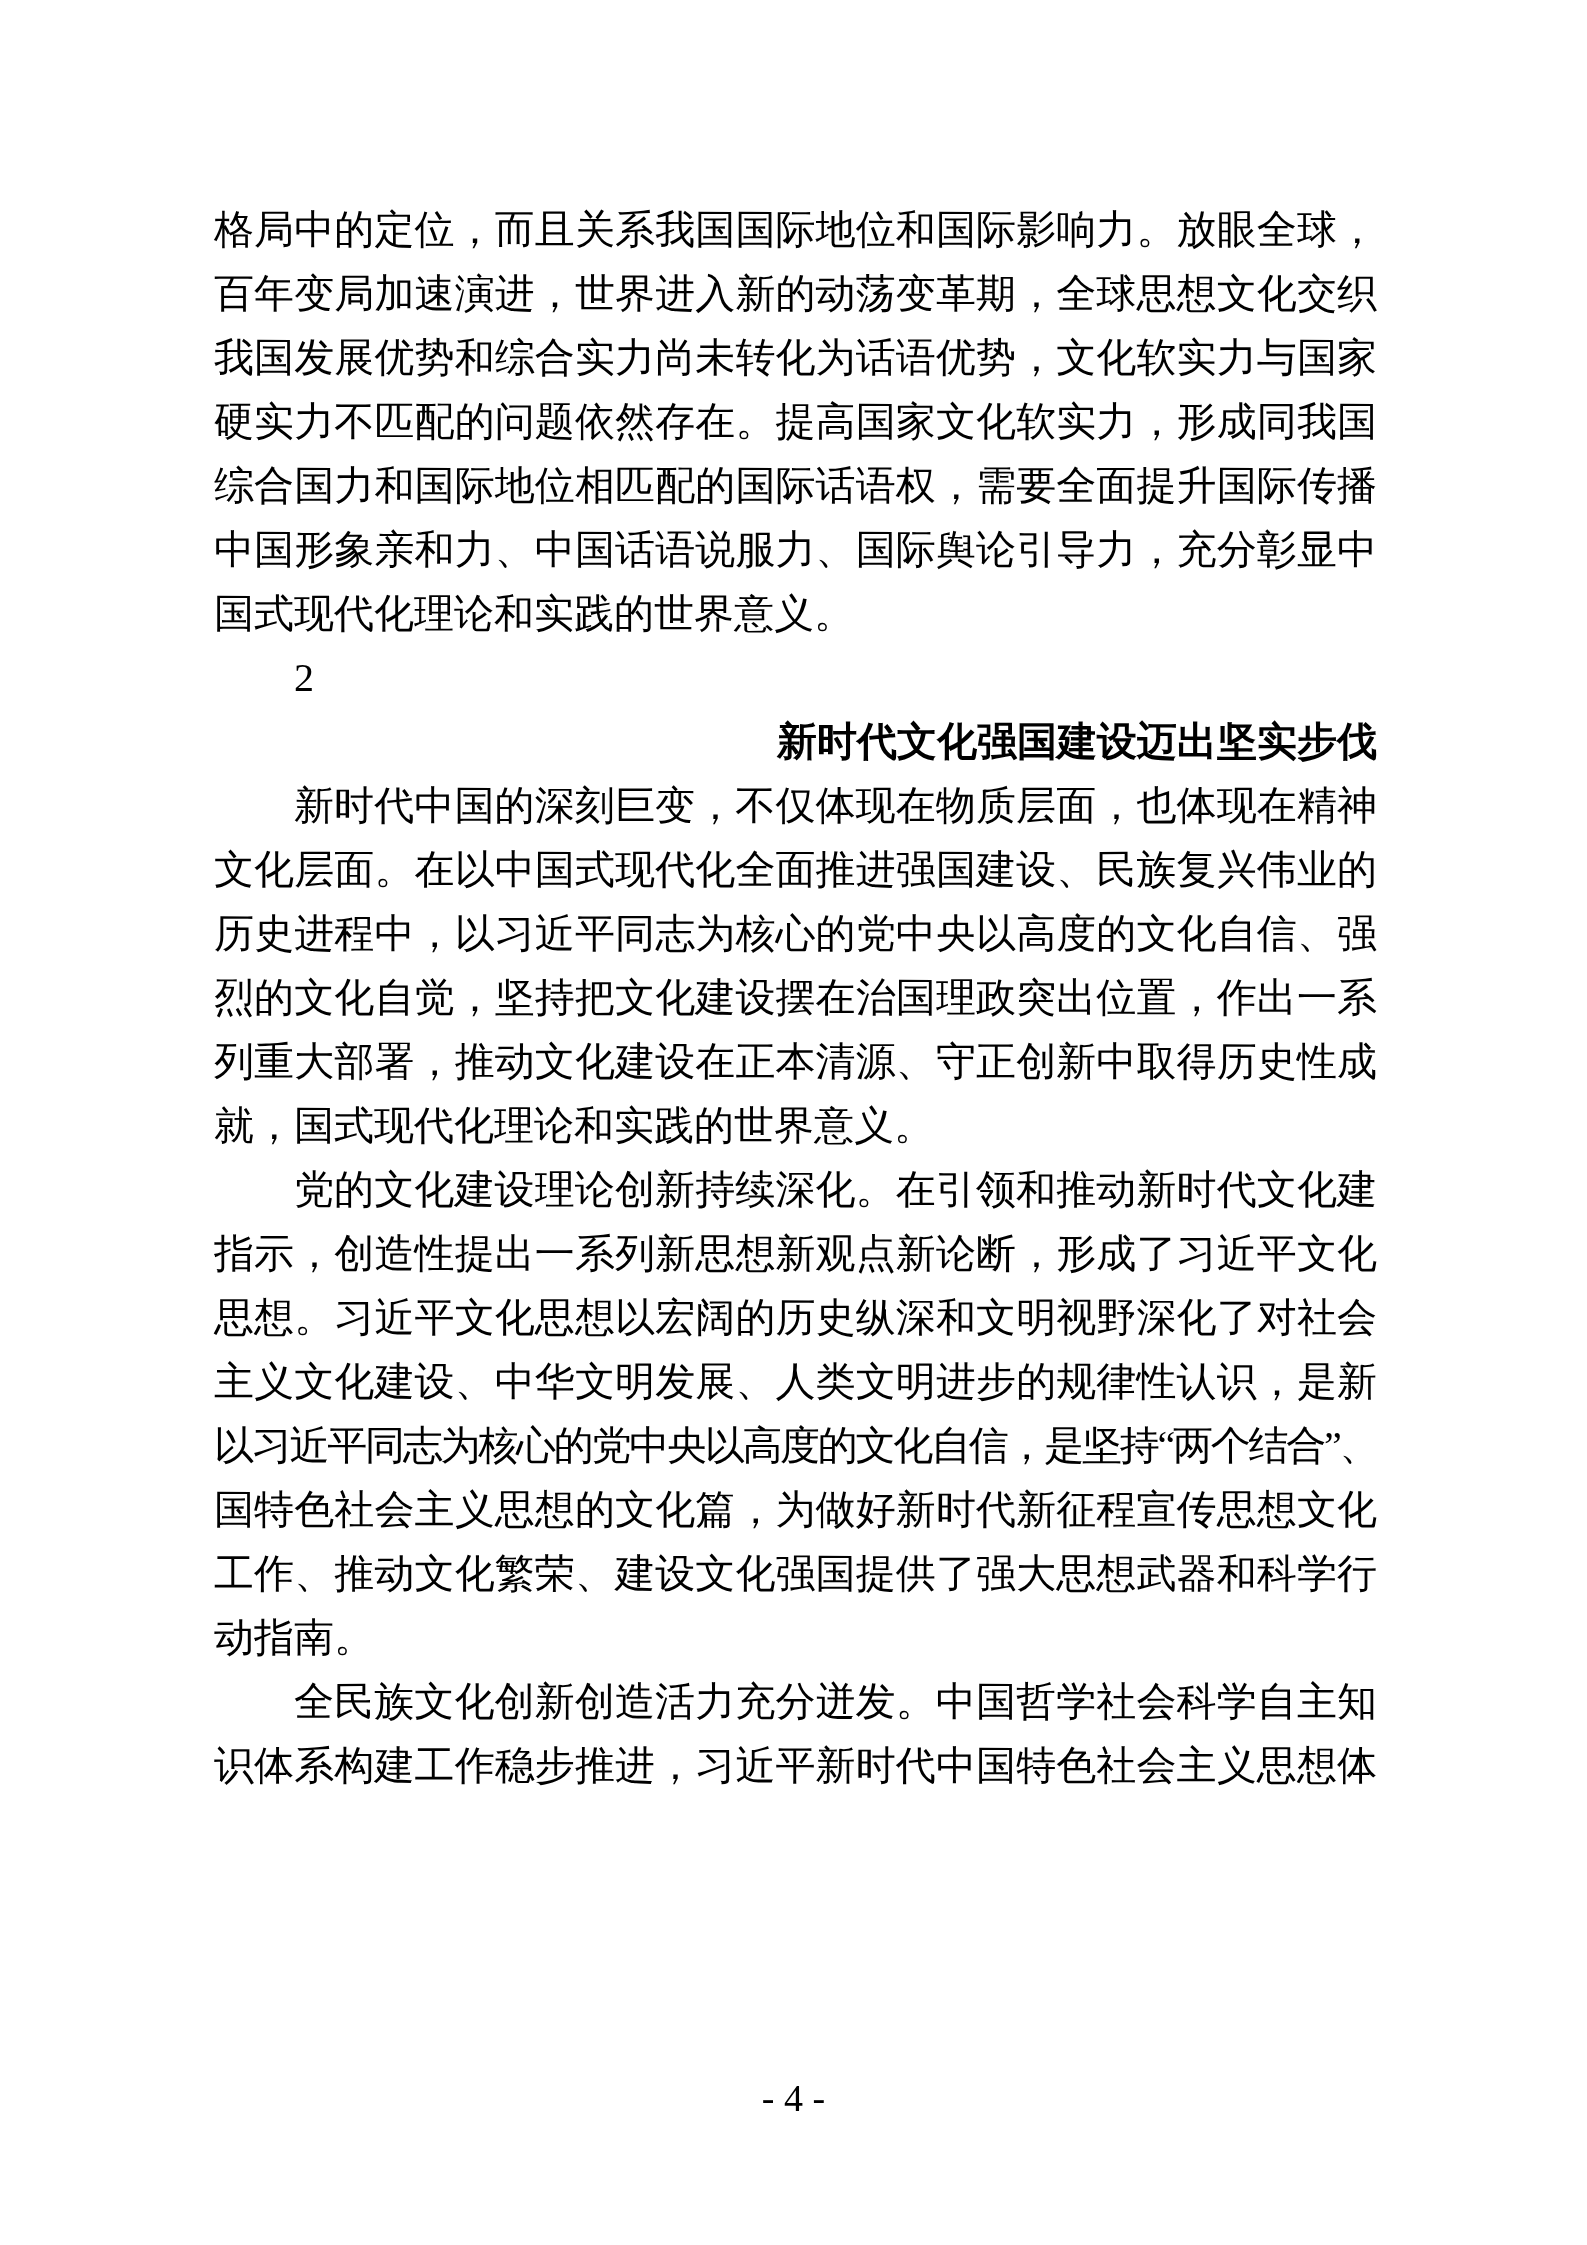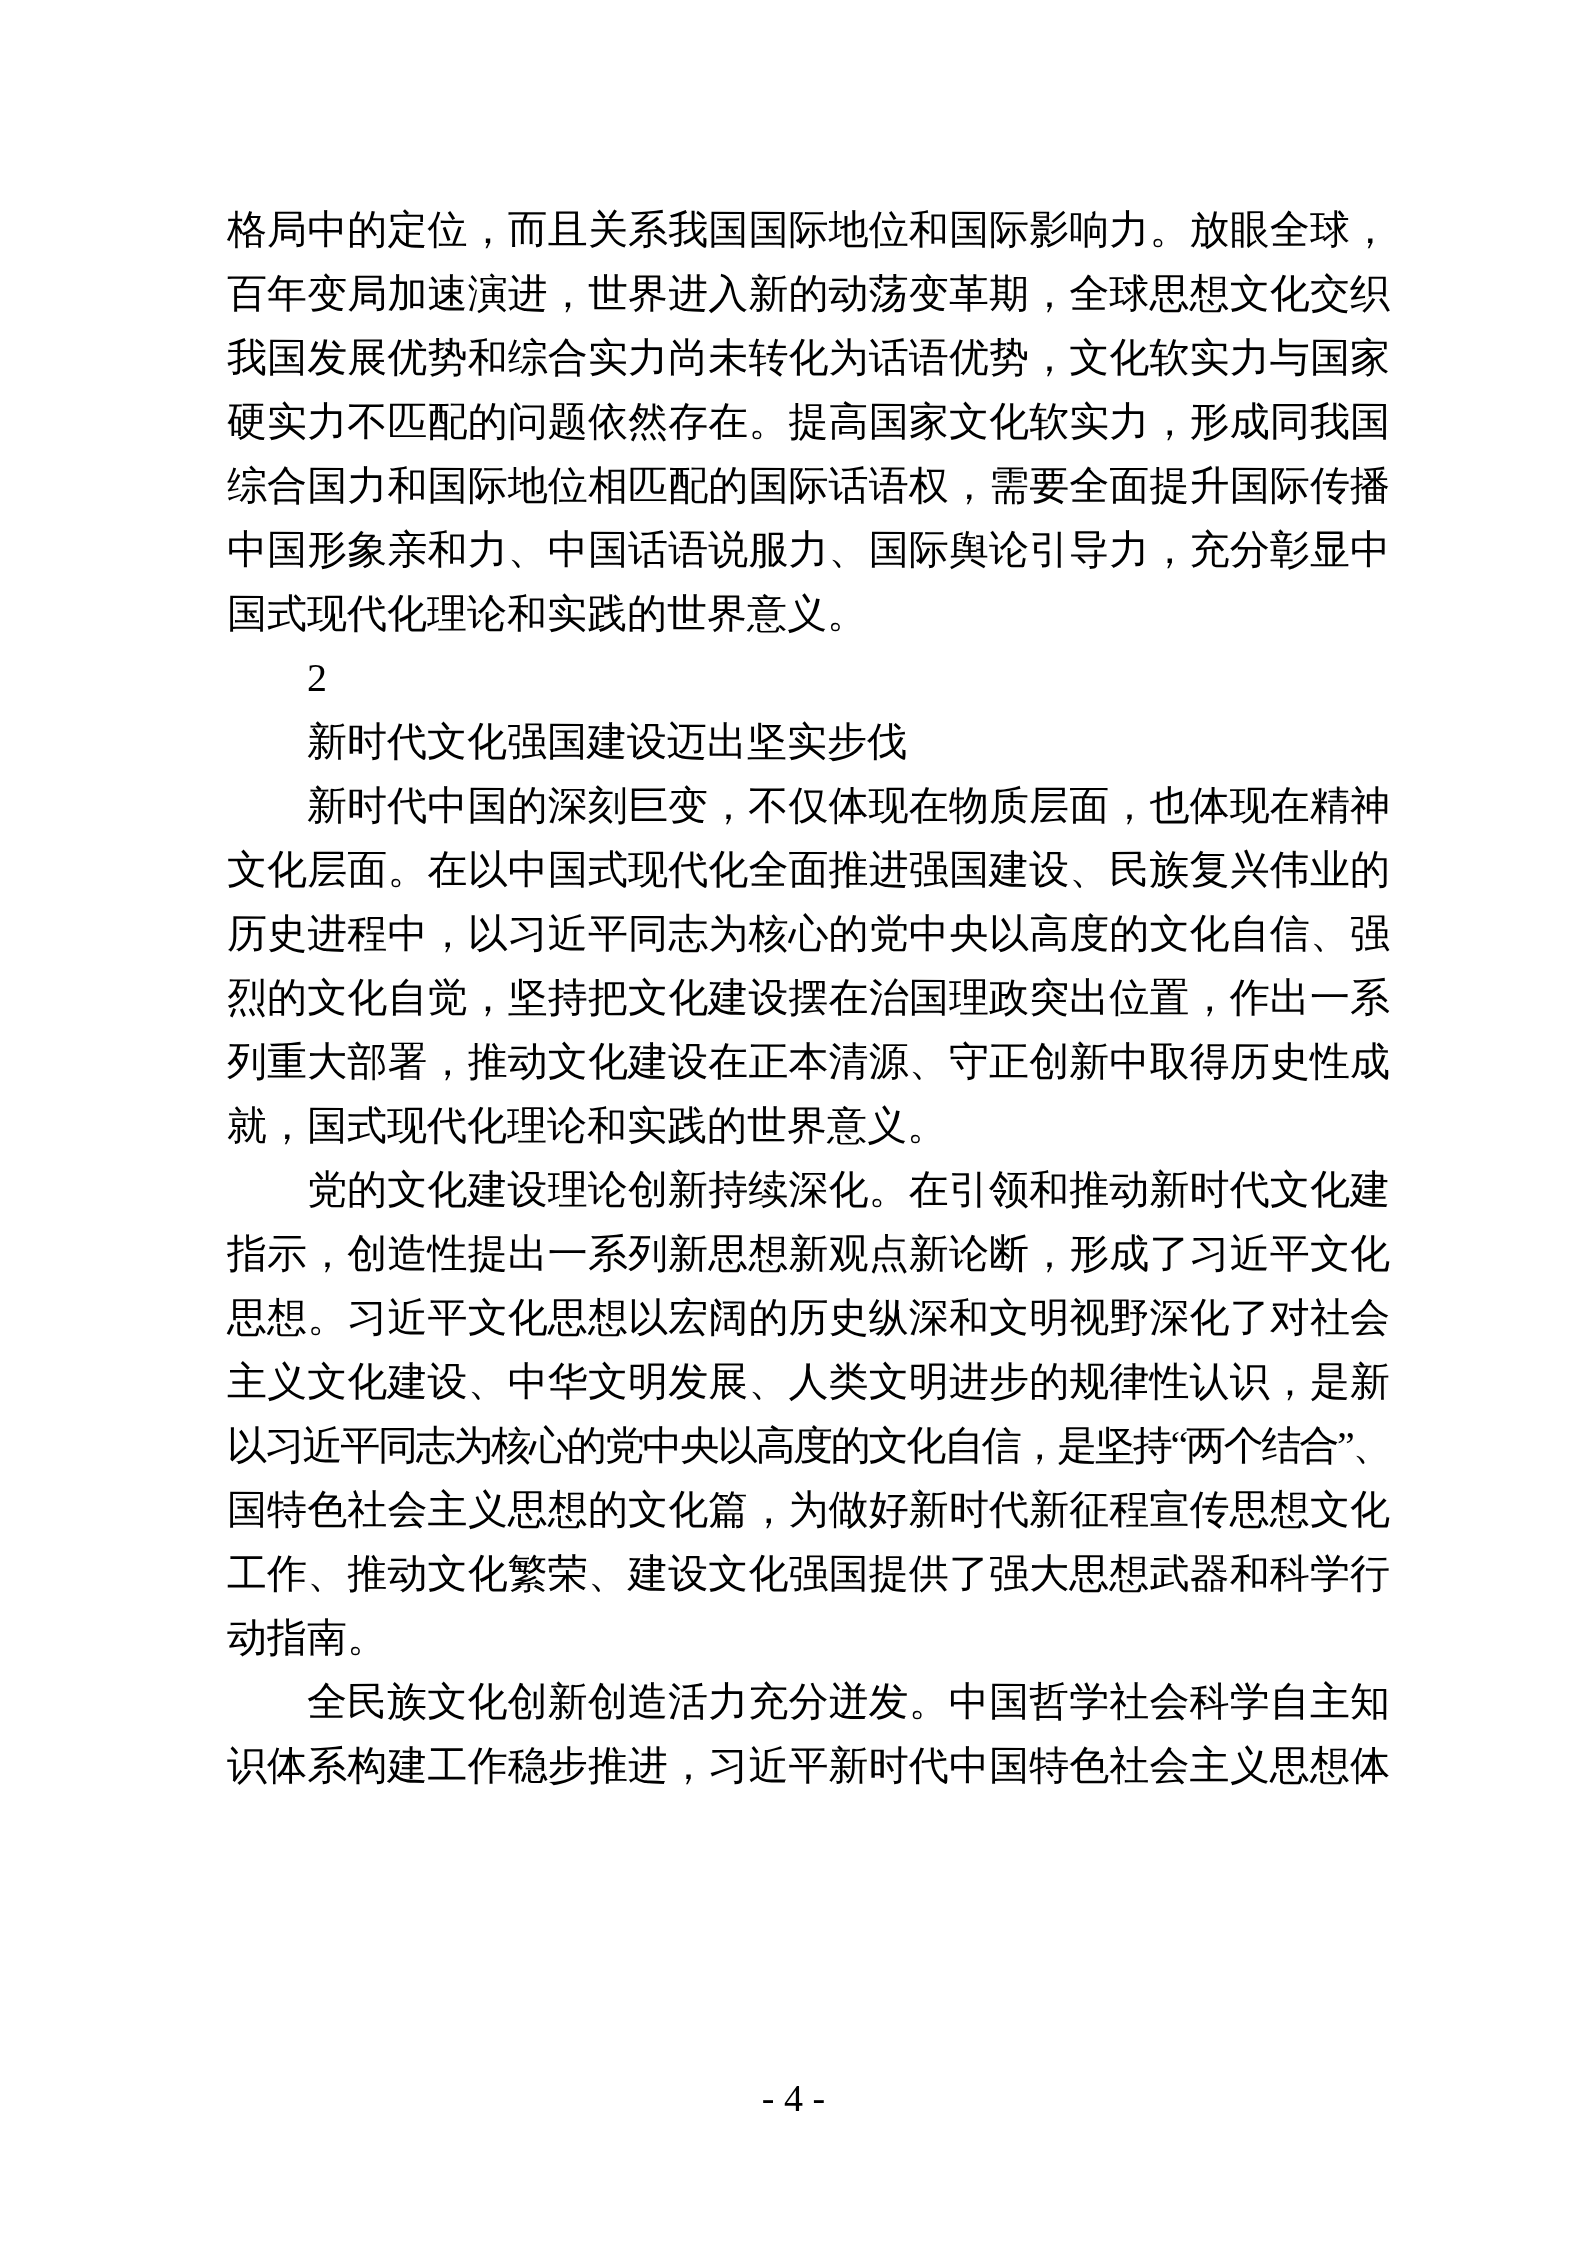--- a/index.html
+++ b/index.html
@@ -11,42 +11,43 @@
     position: relative;
     width: 1587px;
     height: 2245px;
     background: #ffffff;
     color: #000000;
     font-family: "Liberation Serif", "DejaVu Serif", serif;
     overflow: hidden;
   }
   .text-block {
     position: absolute;
-    left: 227px;
+    left: 214px;
     top: 198px;
     width: 1163px;
   }
   .line {
     height: 64px;
     line-height: 64px;
     font-size: 40px;
     white-space: nowrap;
     color: #000000;
     text-align: left;
     text-spacing-trim: space-all;
   }
   .line.fill {
     text-align: justify;
     text-align-last: justify;
   }
   .line.indent {
     padding-left: 80px;
   }
   .line.heading {
-    font-weight: 400;
+    font-weight: 700;
+    text-align: right;
   }
   .line.tight {
     letter-spacing: -2.5px;
   }
   .footer {
     position: absolute;
     top: 2078px;
     left: 0;
     width: 100%;
     text-align: center;

